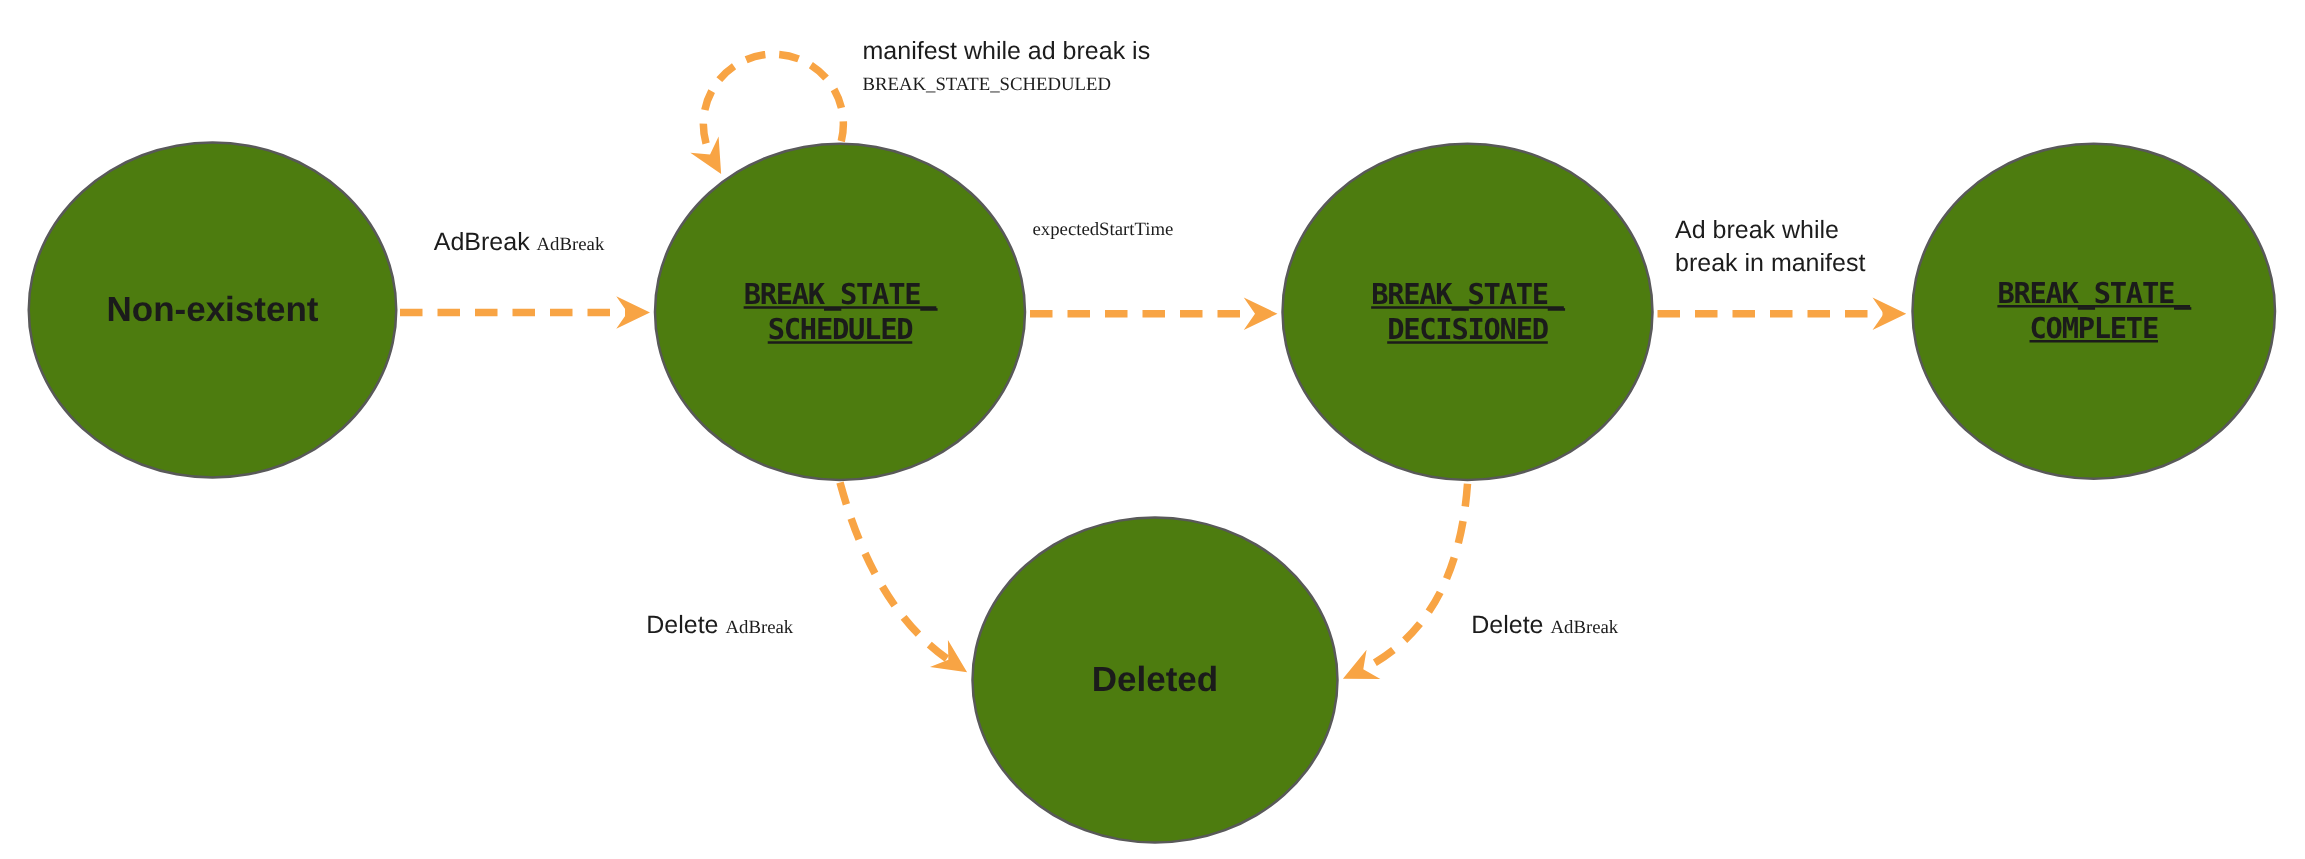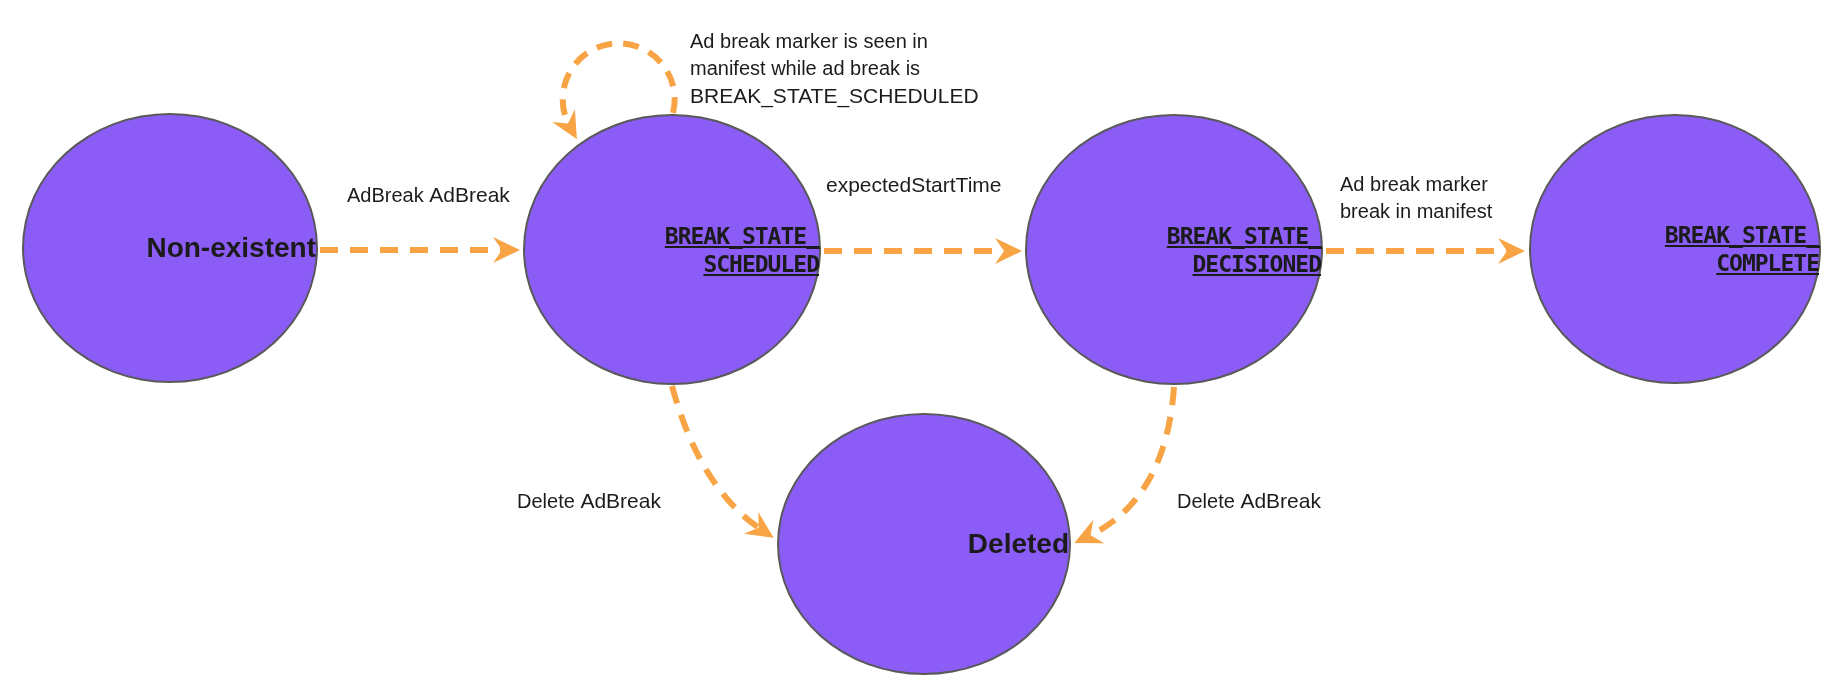--- a/index.html
+++ b/index.html
@@ -14,25 +14,25 @@
   }
   .arrows {
     position: absolute;
     left: 0; top: 0;
     width: 1844px; height: 687px;
   }
   .state {
     position: absolute;
     box-sizing: border-box;
     border-radius: 50%;
-    background: #8b5cf6;
+    background: #4d7c0f;
     border: 2px solid #595959;
     display: flex;
     flex-direction: column;
-    align-items: flex-end;
+    align-items: center;
     justify-content: center;
     text-align: center;
   }
   .state .name {
     font-family: "Liberation Sans", sans-serif;
     font-weight: bold;
     font-size: 28px;
     line-height: 32px;
     color: #1b1b1b;
   }
@@ -47,22 +47,22 @@
   }
   .edge-label {
     position: absolute;
     font-family: "Liberation Sans", sans-serif;
     font-size: 20px;
     line-height: 27px;
     white-space: nowrap;
     color: #1c1c1c;
   }
   .code {
-    font-family: Liberation Sans, sans-serif;
-    font-size: 21px;
+    font-family: Liberation Serif, serif;
+    font-size: 15px;
   }
 </style>
 </head>
 <body>
 
 <div class="stage">
 
   <svg class="arrows" viewBox="0 0 1844 687">
     <defs>
       <marker id="ah" markerUnits="userSpaceOnUse" viewBox="-16 -15 34 30" markerWidth="34" markerHeight="30" refX="0" refY="0" orient="auto">
@@ -104,31 +104,30 @@
 
   <div class="state" style="left:777px; top:413px; width:294px; height:262px;">
     <div class="name">Deleted</div>
   </div>
 
   <div class="edge-label" style="left:347px; top:181px;">
     <span>AdBreak </span><span class="code">AdBreak</span>
   </div>
 
   <div class="edge-label" style="left:690px; top:28px;">
-    <div>Ad break marker is seen in</div>
     <div>manifest while ad break is</div>
     <div class="code">BREAK_STATE_SCHEDULED</div>
   </div>
 
   <div class="edge-label" style="left:826px; top:171px;">
     <div class="code">expectedStartTime</div>
   </div>
 
   <div class="edge-label" style="left:1340px; top:171px;">
-    <div>Ad break marker</div>
+    <div>Ad break while</div>
     <div>break in manifest</div>
   </div>
 
   <div class="edge-label" style="left:517px; top:487px;">
     <span>Delete </span><span class="code">AdBreak</span>
   </div>
 
   <div class="edge-label" style="left:1177px; top:487px;">
     <span>Delete </span><span class="code">AdBreak</span>
   </div>

